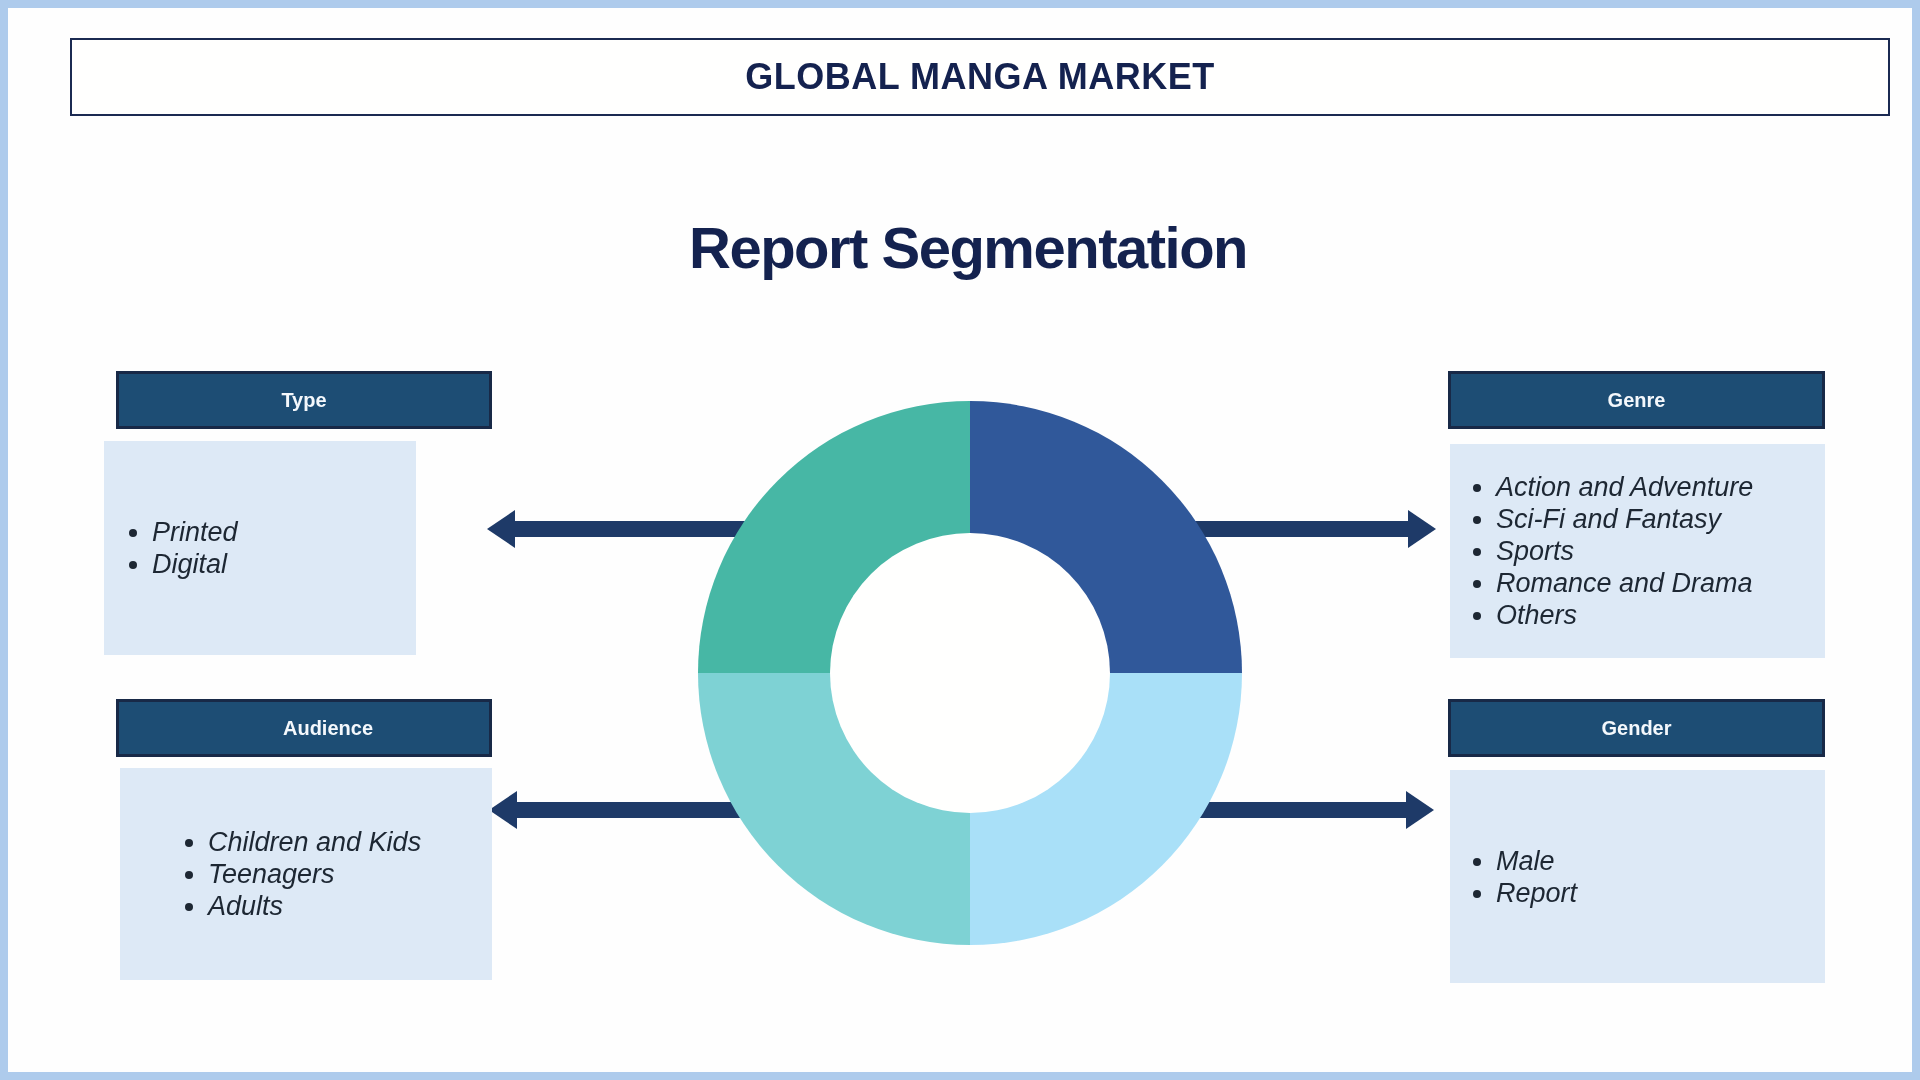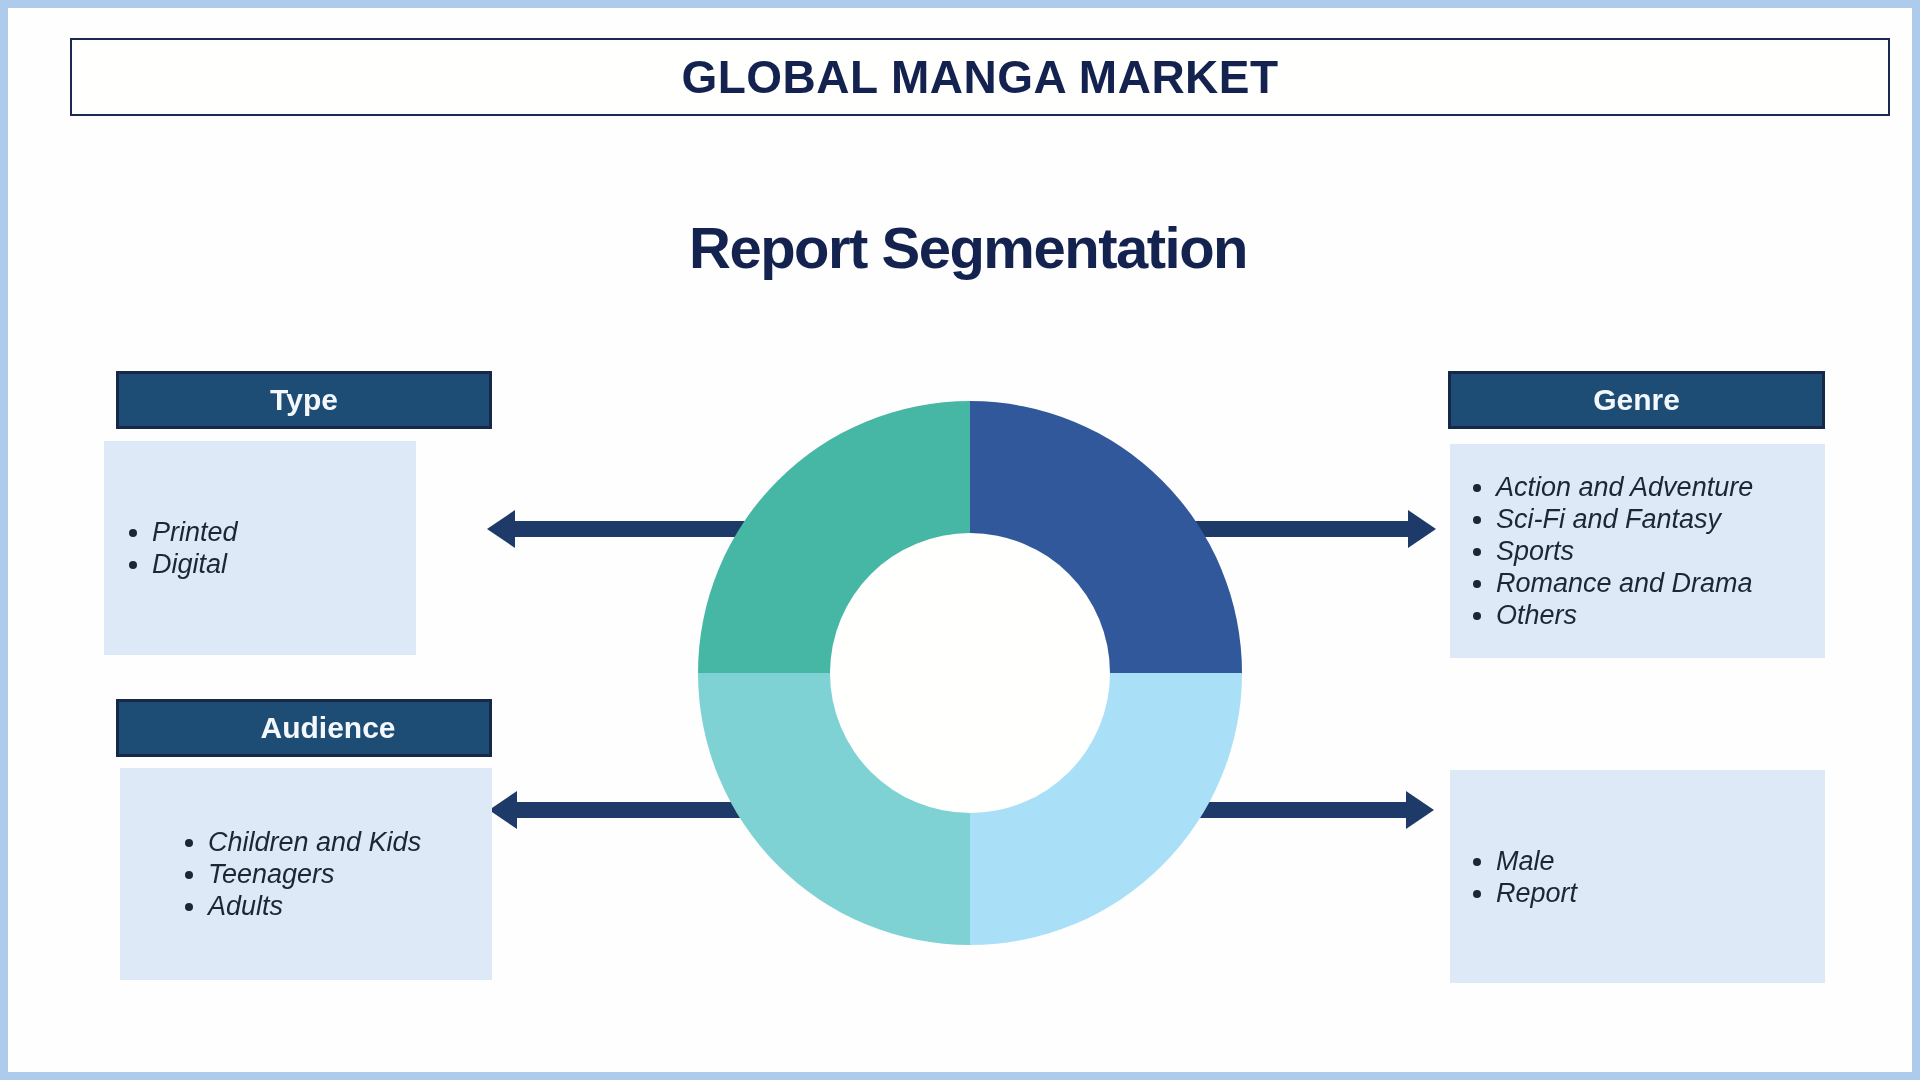--- a/index.html
+++ b/index.html
@@ -16,21 +16,21 @@
 
   
   .title-box {
     position: absolute; left: 62px; top: 30px;
     width: 1820px; height: 78px;
     border: 2px solid var(--titleBorder, #1b2a52);
     background: #fffffe;
     display: flex; align-items: center; justify-content: center;
   }
   .title-box span {
-    font-size: 46px; font-weight: 700; letter-spacing: 0.5px;
+    font-size: 36px; font-weight: 700; letter-spacing: 0.5px;
     color: var(--titleNavy, #14224f);
   }
 
   
   .heading {
     position: absolute; left: 0; top: 206px; width: 1920px;
     text-align: center;
     font-size: 58px; font-weight: 700; letter-spacing: -1.5px;
     color: var(--titleNavy, #14224f);
   }
@@ -71,21 +71,21 @@
   
   .seg-header {
     position: absolute; height: 58px;
     background: var(--headerBg, #1d4d74);
     border: 3px solid var(--headerBorder, #182947);
     display: flex; align-items: center; justify-content: center;
     z-index: 3;
   }
   .seg-header span {
     color: var(--headerText, #f4f8fc);
-    font-size: 30px; font-weight: 700;
+    font-size: 20px; font-weight: 700;
   }
   .seg-content {
     position: absolute;
     background: var(--boxBg, #dde9f6);
     display: flex; flex-direction: column; justify-content: center;
     z-index: 3;
   }
   .seg-content ul {
     list-style: disc;
     font-style: italic;
@@ -155,20 +155,23 @@
     <span>Audience</span>
   </div>
   <div class="seg-content left-col" id="audience-content">
     <ul>
         <li>Children and Kids</li>
         <li>Teenagers</li>
         <li>Adults</li>
       </ul>
   </div>
 
+  <div class="seg-header" id="gender-header">
+    <span>Gender</span>
+  </div>
   <div class="seg-content right-col" id="gender-content">
     <ul>
         <li>Male</li>
         <li>Report</li>
       </ul>
   </div>
 
 </div>
 
 </body></html>

